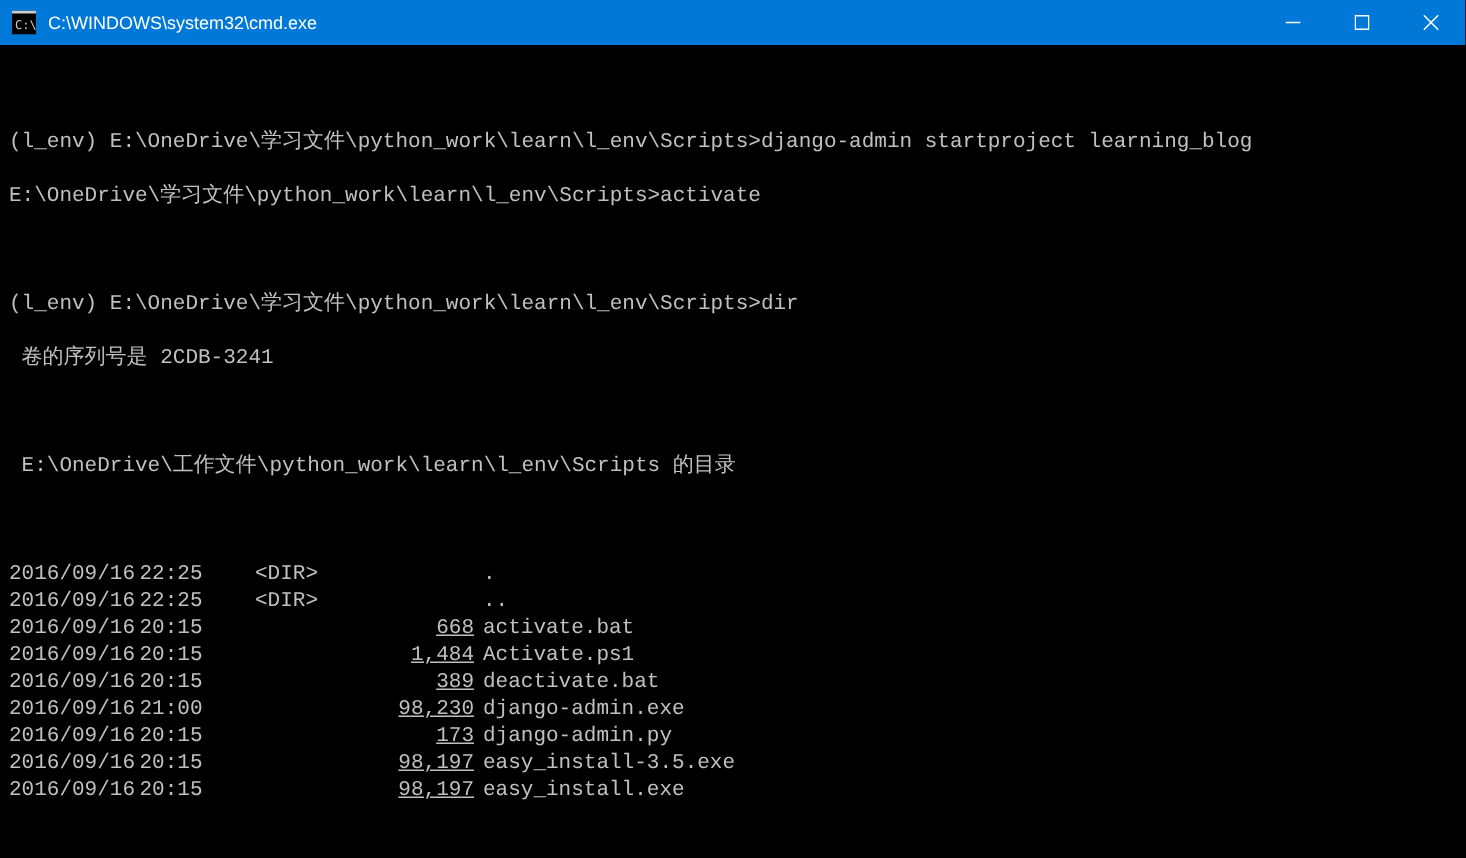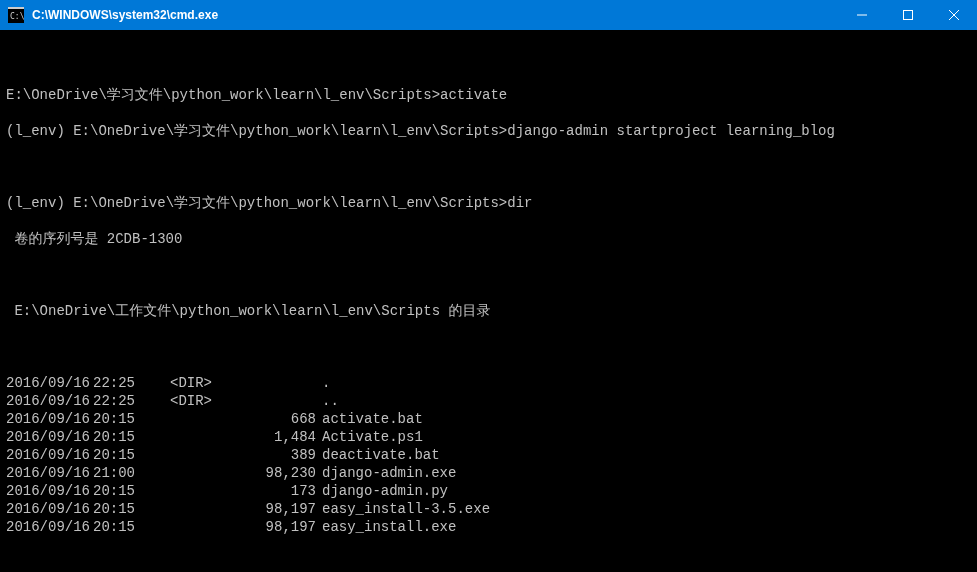--- a/index.html
+++ b/index.html
@@ -28,21 +28,21 @@
       margin: 0 8px;
       display: inline-flex;
       align-items: center;
       justify-content: center;
       font-size: 14px;
     }
     .titlebar-title {
       flex: 1;
       font-family: 'Segoe UI', Tahoma, sans-serif;
       font-size: 12px;
-      font-weight: 700;
+      font-weight: 400;
     }
     .titlebar-controls {
       display: flex;
       height: 100%;
     }
     .titlebar-btn {
       width: 46px;
       height: 100%;
       display: flex;
       align-items: center;
@@ -62,21 +62,21 @@
       height: calc(100% - 30px);
       overflow: hidden;
       white-space: pre;
     }
     .dir-row {
       display: block;
     }
     .col-date { display: inline-block; width: 80px; text-align: center; }
     .col-time { display: inline-block; width: 56px; text-align: center; }
     .col-dir { display: inline-block; width: 54px; }
-    .col-size { display: inline-block; width: 98px; text-align: right; padding-right: 6px; }
+    .col-size { display: inline-block; width: 98px; text-align: right; padding-right: 6px; text-decoration: underline; }
     .col-name { display: inline-block; }
     .gap { display: inline-block; width: 28px; }
   </style>
 </head>
 <body>
 
 <div class="titlebar">
   <span class="titlebar-icon">
     <svg width="16" height="16" viewBox="0 0 16 16">
       <rect x="0" y="0" width="16" height="16" fill="#000"></rect>
@@ -100,23 +100,23 @@
       <svg width="10" height="10" viewBox="0 0 10 10">
           <line x1="0" y1="0" x2="10" y2="10" stroke="#fff" stroke-width="1"></line>
           <line x1="10" y1="0" x2="0" y2="10" stroke="#fff" stroke-width="1"></line>
         </svg>
     </div>
   </div>
 </div>
 
 <div class="terminal">
 <div>&nbsp;</div>
+<div>(l_env) E:\OneDrive\学习文件\python_work\learn\l_env\Scripts&gt;django-admin startproject learning_blog</div>
 <div>E:\OneDrive\学习文件\python_work\learn\l_env\Scripts&gt;activate</div>
-<div>(l_env) E:\OneDrive\学习文件\python_work\learn\l_env\Scripts&gt;django-admin startproject learning_blog</div>
 <div>&nbsp;</div>
 <div>(l_env) E:\OneDrive\学习文件\python_work\learn\l_env\Scripts&gt;dir</div>
-<div> 卷的序列号是 2CDB-1300</div>
+<div> 卷的序列号是 2CDB-3241</div>
 <div>&nbsp;</div>
 <div> E:\OneDrive\工作文件\python_work\learn\l_env\Scripts 的目录</div>
 <div>&nbsp;</div>
 <div id="dir-listing"><div class="dir-row"><span class="col-date">2016/09/16</span><span class="col-time">22:25</span><span class="gap"></span><span class="col-dir">&lt;DIR&gt;</span><span class="col-size"></span><span class="col-name">.</span></div><div class="dir-row"><span class="col-date">2016/09/16</span><span class="col-time">22:25</span><span class="gap"></span><span class="col-dir">&lt;DIR&gt;</span><span class="col-size"></span><span class="col-name">..</span></div><div class="dir-row"><span class="col-date">2016/09/16</span><span class="col-time">20:15</span><span class="gap"></span><span class="col-dir"></span><span class="col-size">668</span><span class="col-name">activate.bat</span></div><div class="dir-row"><span class="col-date">2016/09/16</span><span class="col-time">20:15</span><span class="gap"></span><span class="col-dir"></span><span class="col-size">1,484</span><span class="col-name">Activate.ps1</span></div><div class="dir-row"><span class="col-date">2016/09/16</span><span class="col-time">20:15</span><span class="gap"></span><span class="col-dir"></span><span class="col-size">389</span><span class="col-name">deactivate.bat</span></div><div class="dir-row"><span class="col-date">2016/09/16</span><span class="col-time">21:00</span><span class="gap"></span><span class="col-dir"></span><span class="col-size">98,230</span><span class="col-name">django-admin.exe</span></div><div class="dir-row"><span class="col-date">2016/09/16</span><span class="col-time">20:15</span><span class="gap"></span><span class="col-dir"></span><span class="col-size">173</span><span class="col-name">django-admin.py</span></div><div class="dir-row"><span class="col-date">2016/09/16</span><span class="col-time">20:15</span><span class="gap"></span><span class="col-dir"></span><span class="col-size">98,197</span><span class="col-name">easy_install-3.5.exe</span></div><div class="dir-row"><span class="col-date">2016/09/16</span><span class="col-time">20:15</span><span class="gap"></span><span class="col-dir"></span><span class="col-size">98,197</span><span class="col-name">easy_install.exe</span></div></div>
 
 </div>
 
 </body></html>

